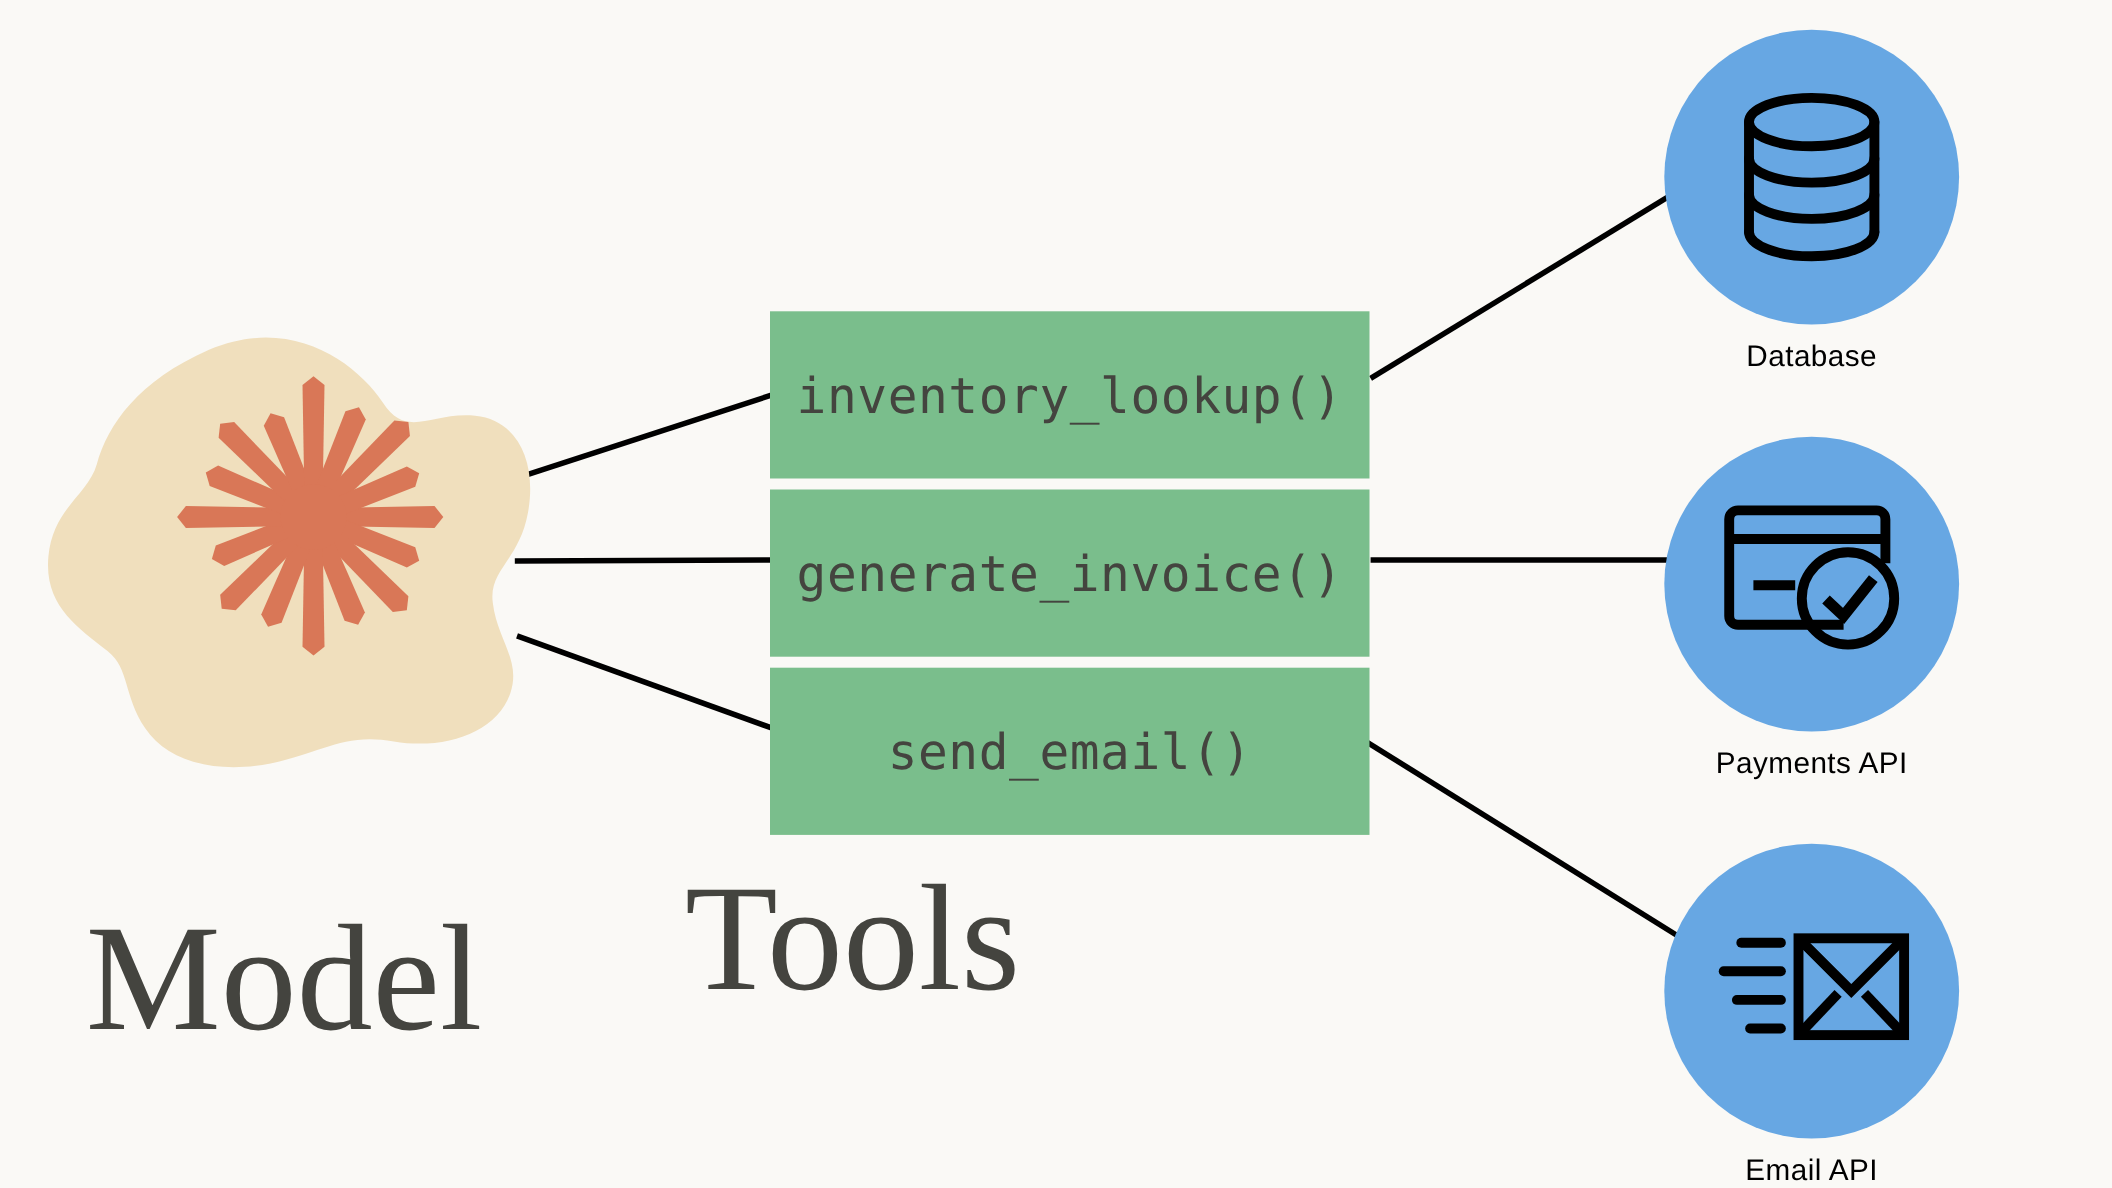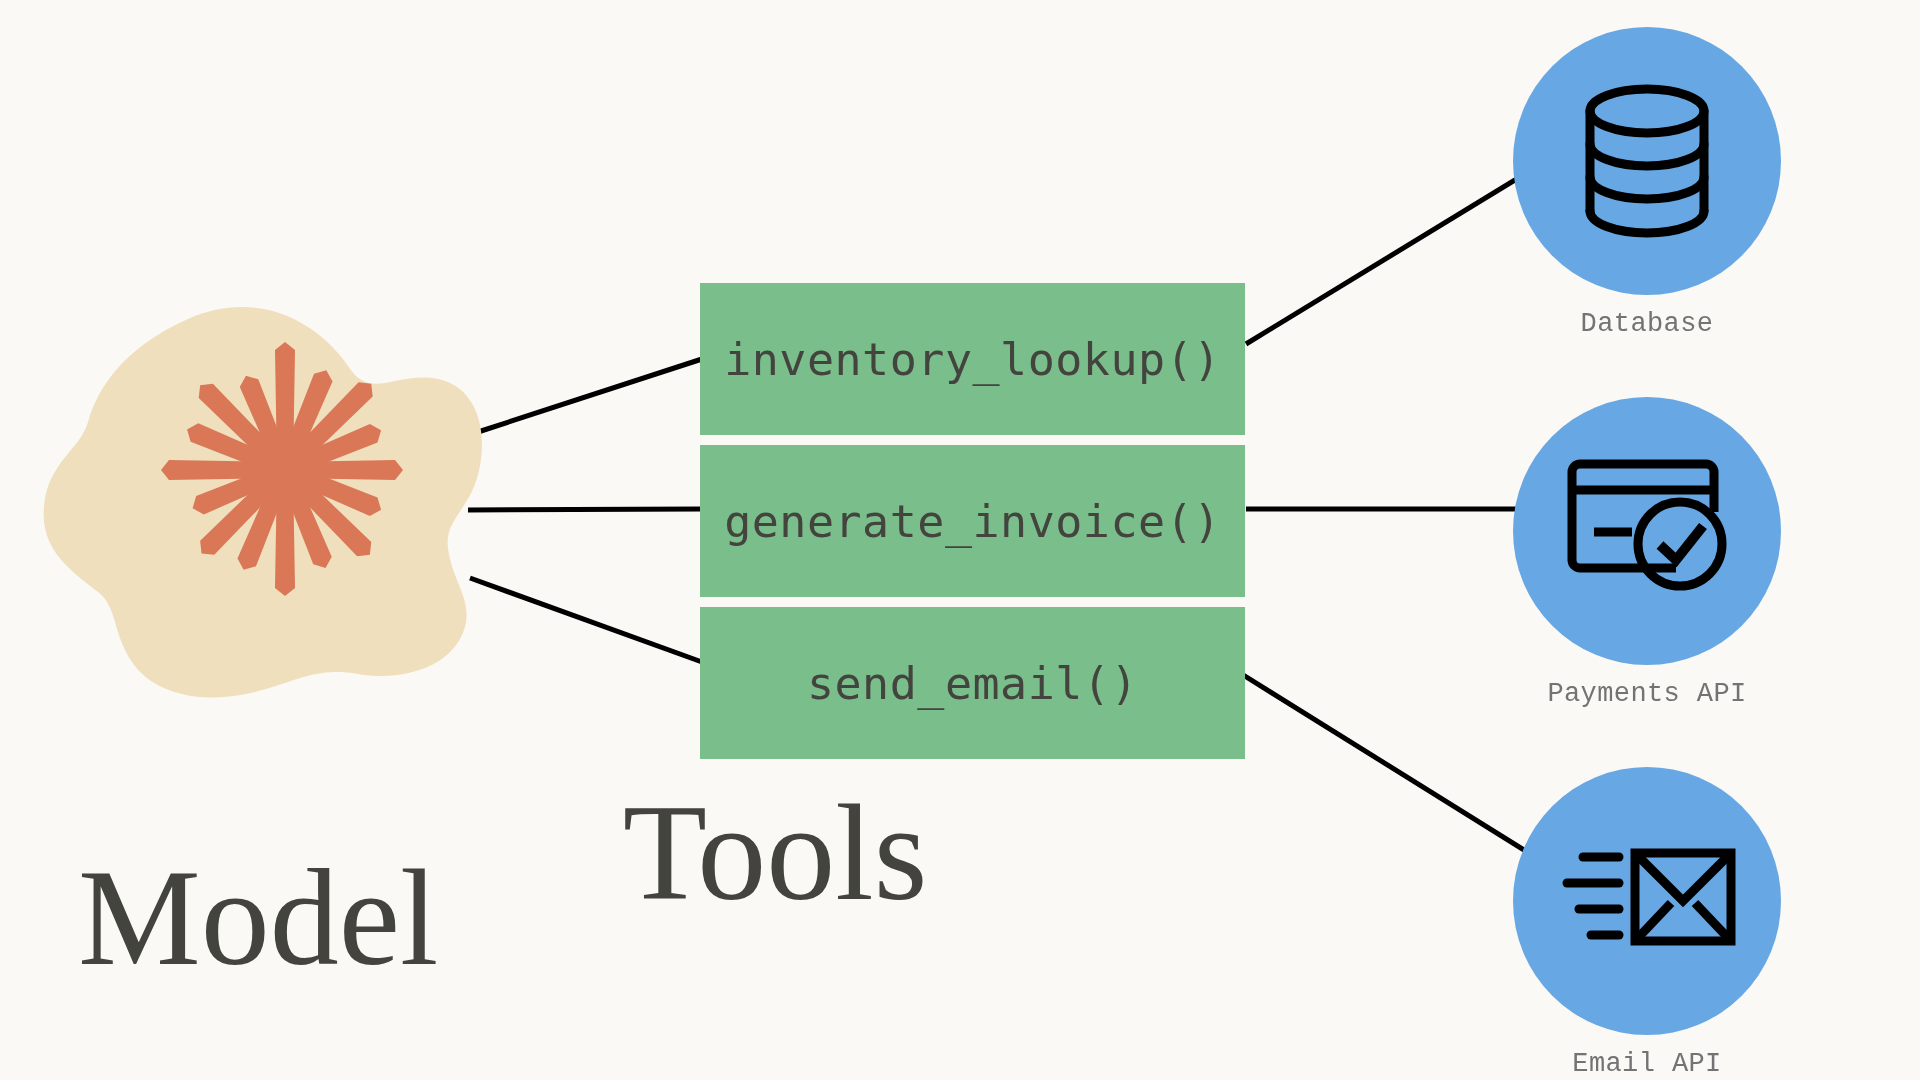--- a/index.html
+++ b/index.html
@@ -89,39 +89,39 @@
     height: 268px;
     border-radius: 50%;
     background: #67A7E3;
     display: flex;
     align-items: center;
     justify-content: center;
     margin: 0 auto;
   }
   .service-label {
     margin-top: 14px;
-    font-family: Liberation Mono, monospace;
+    font-family: Liberation Sans, sans-serif;
     font-size: 27px;
-    color: #737373;
+    color: #000000;
     letter-spacing: 0.4px;
   }
   #service-database { left: 1512px; top: 27px; }
   #service-payments { left: 1512px; top: 397px; }
   #service-email    { left: 1512px; top: 767px; }
 
   
   .caption {
     position: absolute;
     font-family: "Liberation Serif", "DejaVu Serif", serif;
     font-size: 138px;
     color: #44443F;
     line-height: 1;
     white-space: nowrap;
   }
-  #caption-model { left: 78px;  top: 849px; }
+  #caption-model { left: 78px;  top: 820px; }
   #caption-tools { left: 775px; top: 784px; transform: translateX(-50%); }
 </style>
 </head>
 <body>
 
 <div id="stage">
 
   <svg id="wires" viewBox="0 0 1920 1080" width="1920" height="1080" aria-hidden="true">
     <g stroke="#000000" stroke-width="5" fill="none" stroke-linecap="butt">
 

